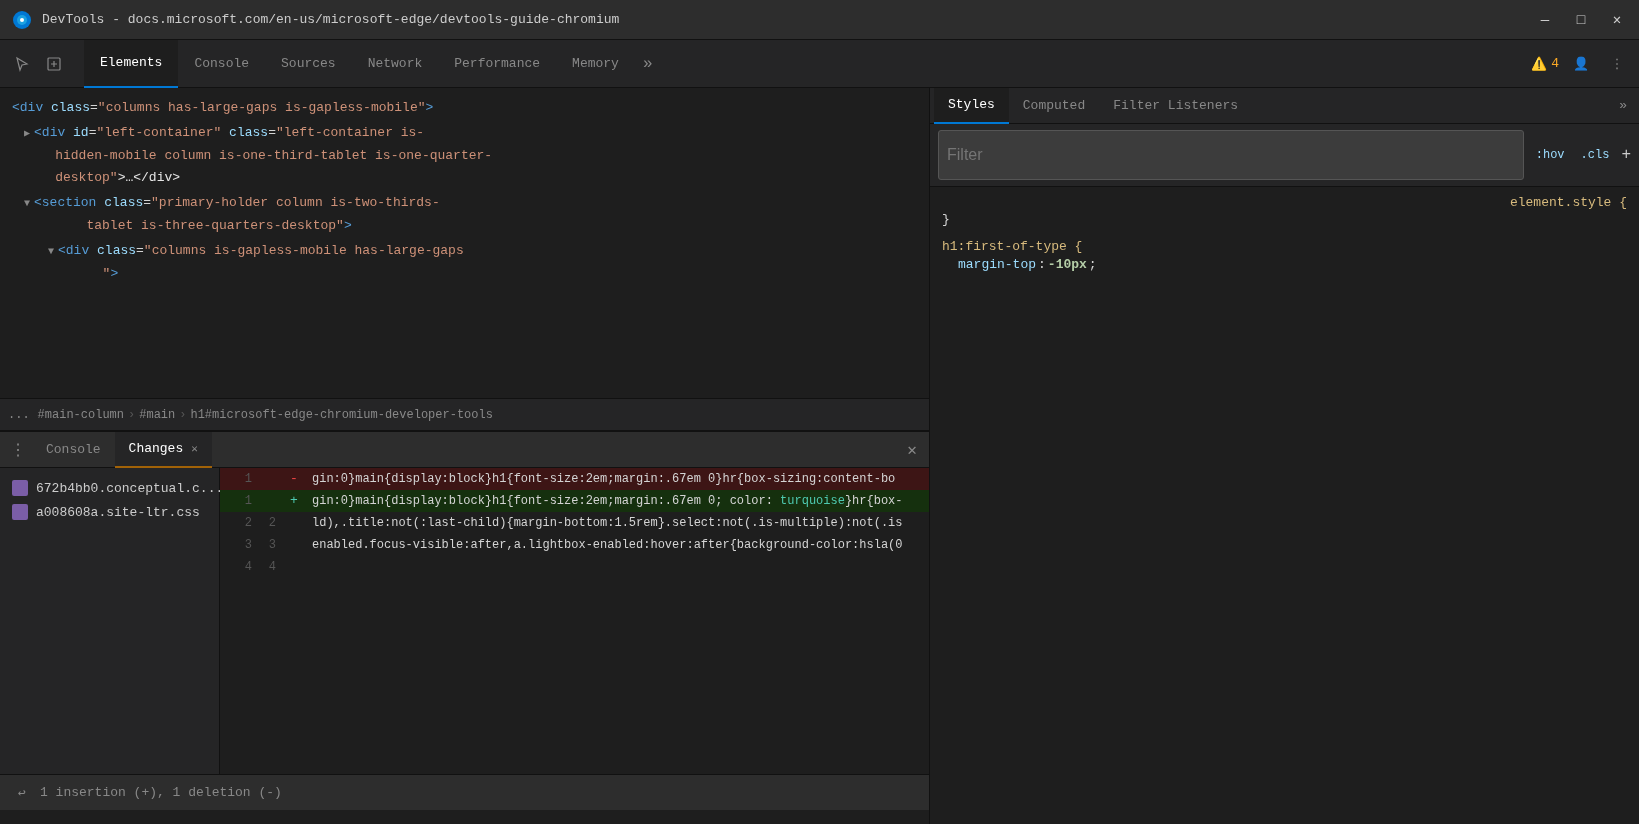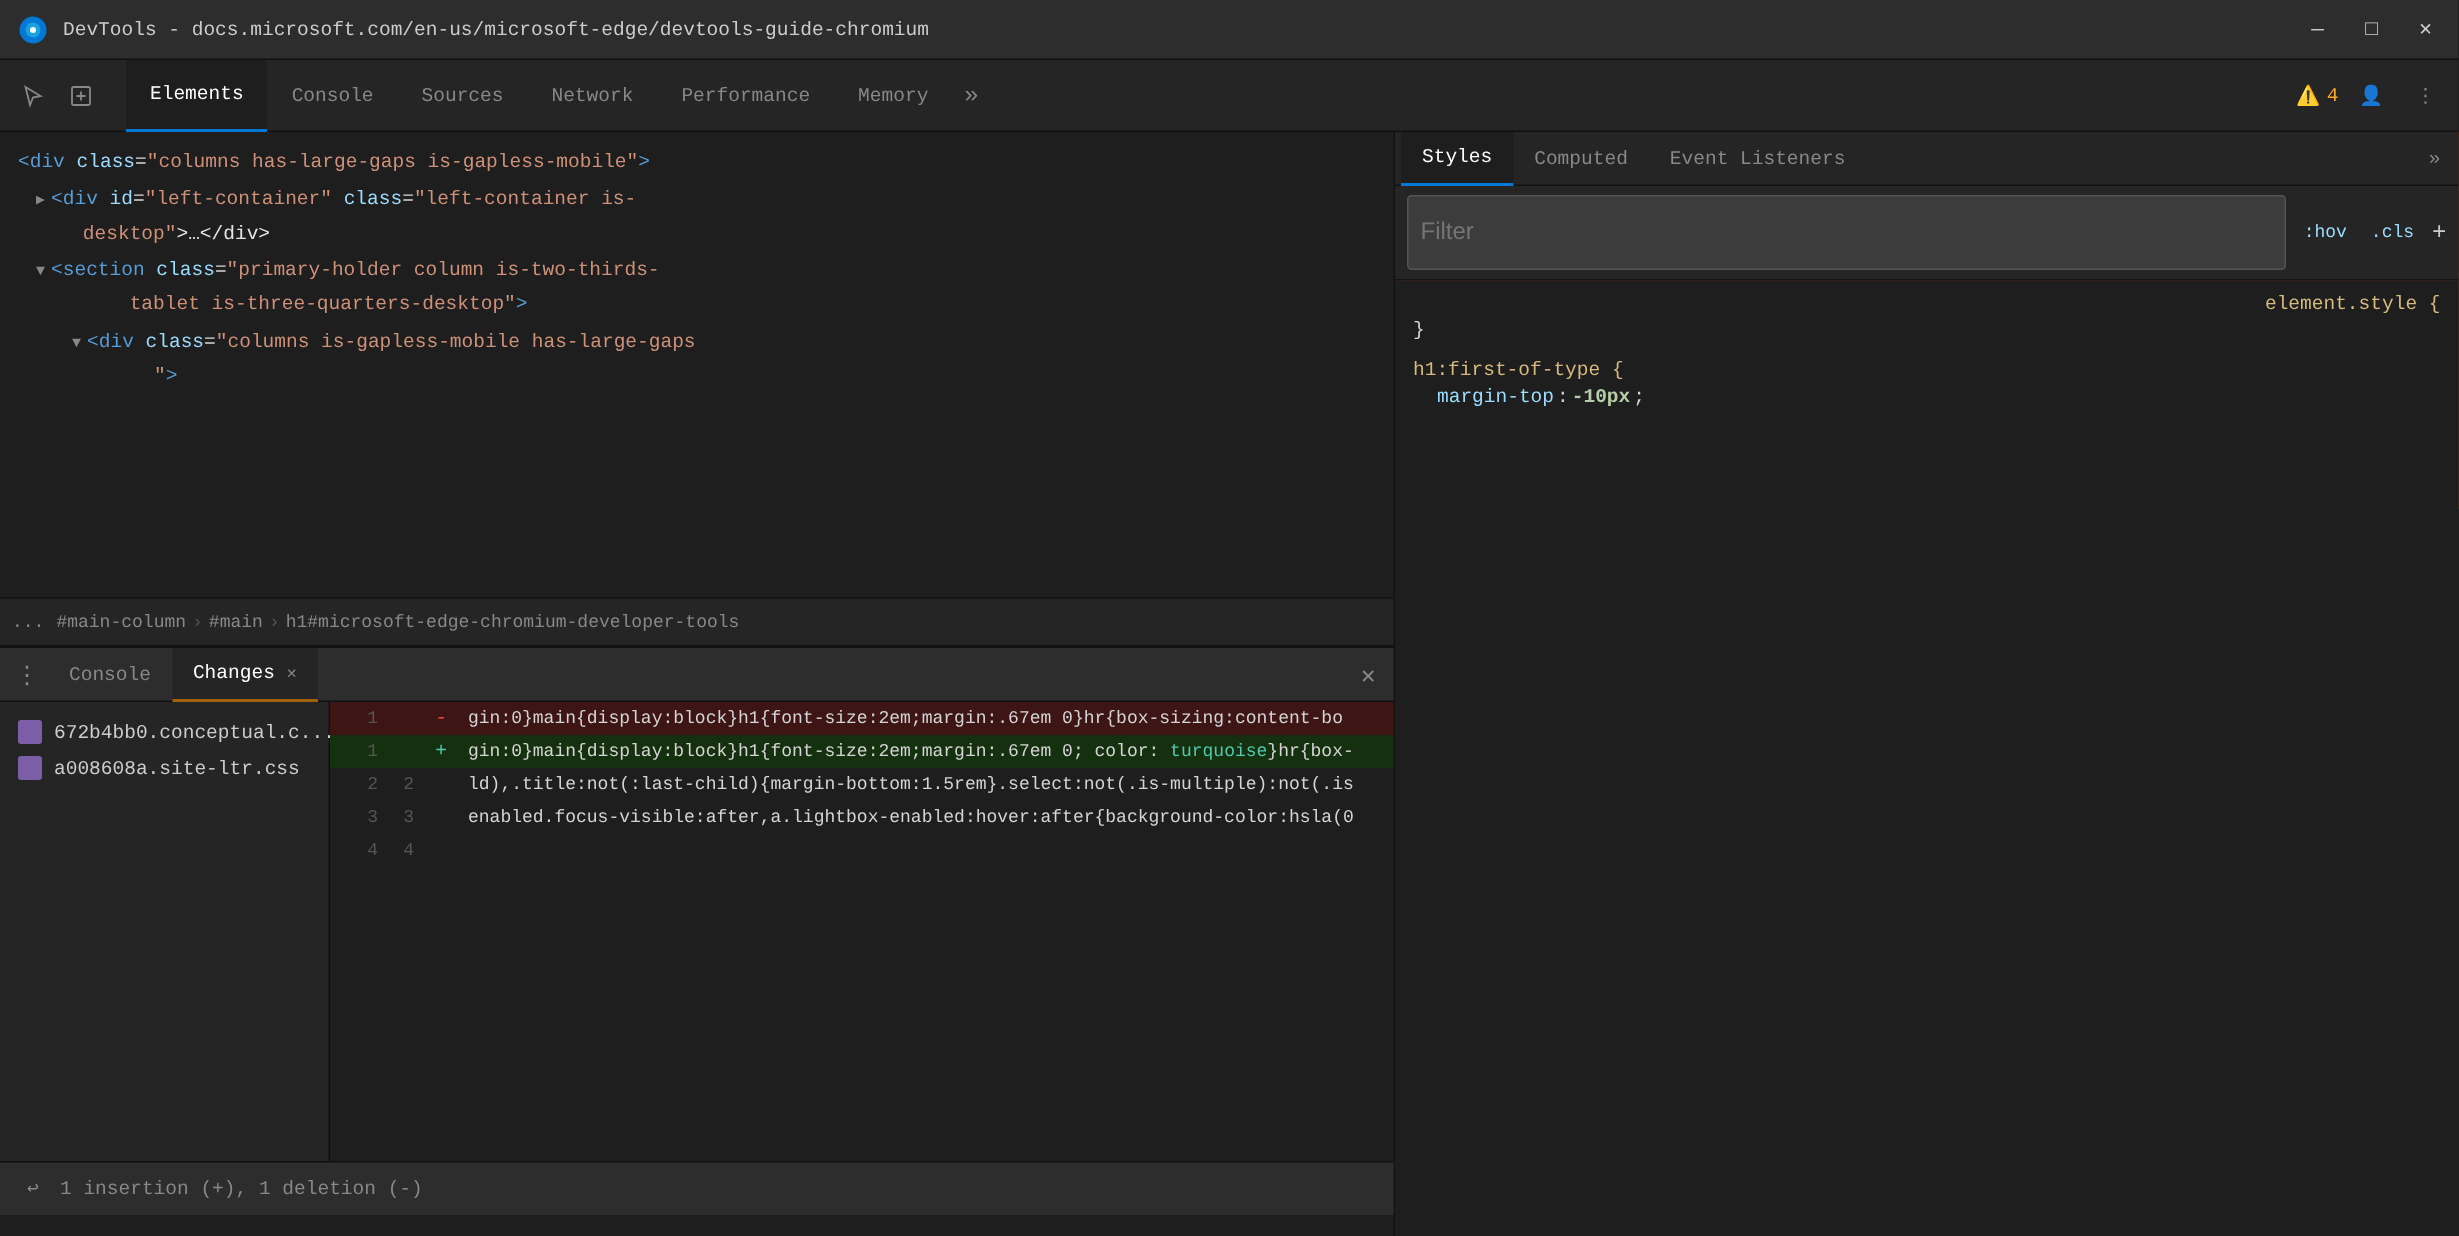--- a/index.html
+++ b/index.html
@@ -497,20 +497,23 @@
 <div class="main-area">
 
   <div class="left-panel">
 
     <div class="elements-tree">
       <div class="tree-line faded">
         <span style="color:#569cd6">&lt;div </span><span style="color:#9cdcfe">class</span><span style="color:#d4d4d4">=</span><span style="color:#ce9178">"columns has-large-gaps is-gapless-mobile"</span><span style="color:#569cd6">&gt;</span>
       </div>
       <div class="tree-line indent-1">
         <span class="triangle">▶</span><span style="color:#569cd6">&lt;div </span><span style="color:#9cdcfe">id</span><span style="color:#d4d4d4">=</span><span style="color:#ce9178">"left-container"</span><span style="color:#d4d4d4"> </span><span style="color:#9cdcfe">class</span><span style="color:#d4d4d4">=</span><span style="color:#ce9178">"left-container is-</span>
+      </div>
+      <div class="tree-line indent-1" style="padding-top:0">
+        &nbsp;&nbsp;&nbsp;&nbsp;<span style="color:#ce9178">hidden-mobile column is-one-third-tablet is-one-quarter-</span>
       </div>
       <div class="tree-line indent-1" style="padding-top:0">
         &nbsp;&nbsp;&nbsp;&nbsp;<span style="color:#ce9178">desktop"</span><span style="color:#e5e5e5">&gt;…&lt;/div&gt;</span>
       </div>
       <div class="tree-line indent-1">
         <span class="triangle">▼</span><span style="color:#569cd6">&lt;section </span><span style="color:#9cdcfe">class</span><span style="color:#d4d4d4">=</span><span style="color:#ce9178">"primary-holder column is-two-thirds-</span>
       </div>
       <div class="tree-line indent-1" style="padding-top:0">
         &nbsp;&nbsp;&nbsp;&nbsp;&nbsp;&nbsp;&nbsp;&nbsp;<span style="color:#ce9178">tablet is-three-quarters-desktop"</span><span style="color:#569cd6">&gt;</span>
       </div>
@@ -622,21 +625,21 @@
   <div class="right-panel">
 
     <div class="styles-tabs">
       <div class="styles-tab active">
         <span>Styles</span>
       </div>
       <div class="styles-tab">
         <span>Computed</span>
       </div>
       <div class="styles-tab">
-        <span>Event Listeners</span>
+        <span>Filter Listeners</span>
       </div>
       <div class="styles-tabs-more">»</div>
     </div>
 
     <div class="filter-bar">
       <input type="text" class="filter-input" placeholder="Filter" style="">
       <span class="filter-hov">:hov</span>
       <span class="filter-cls">.cls</span>
       <span class="filter-plus">+</span>
     </div>

